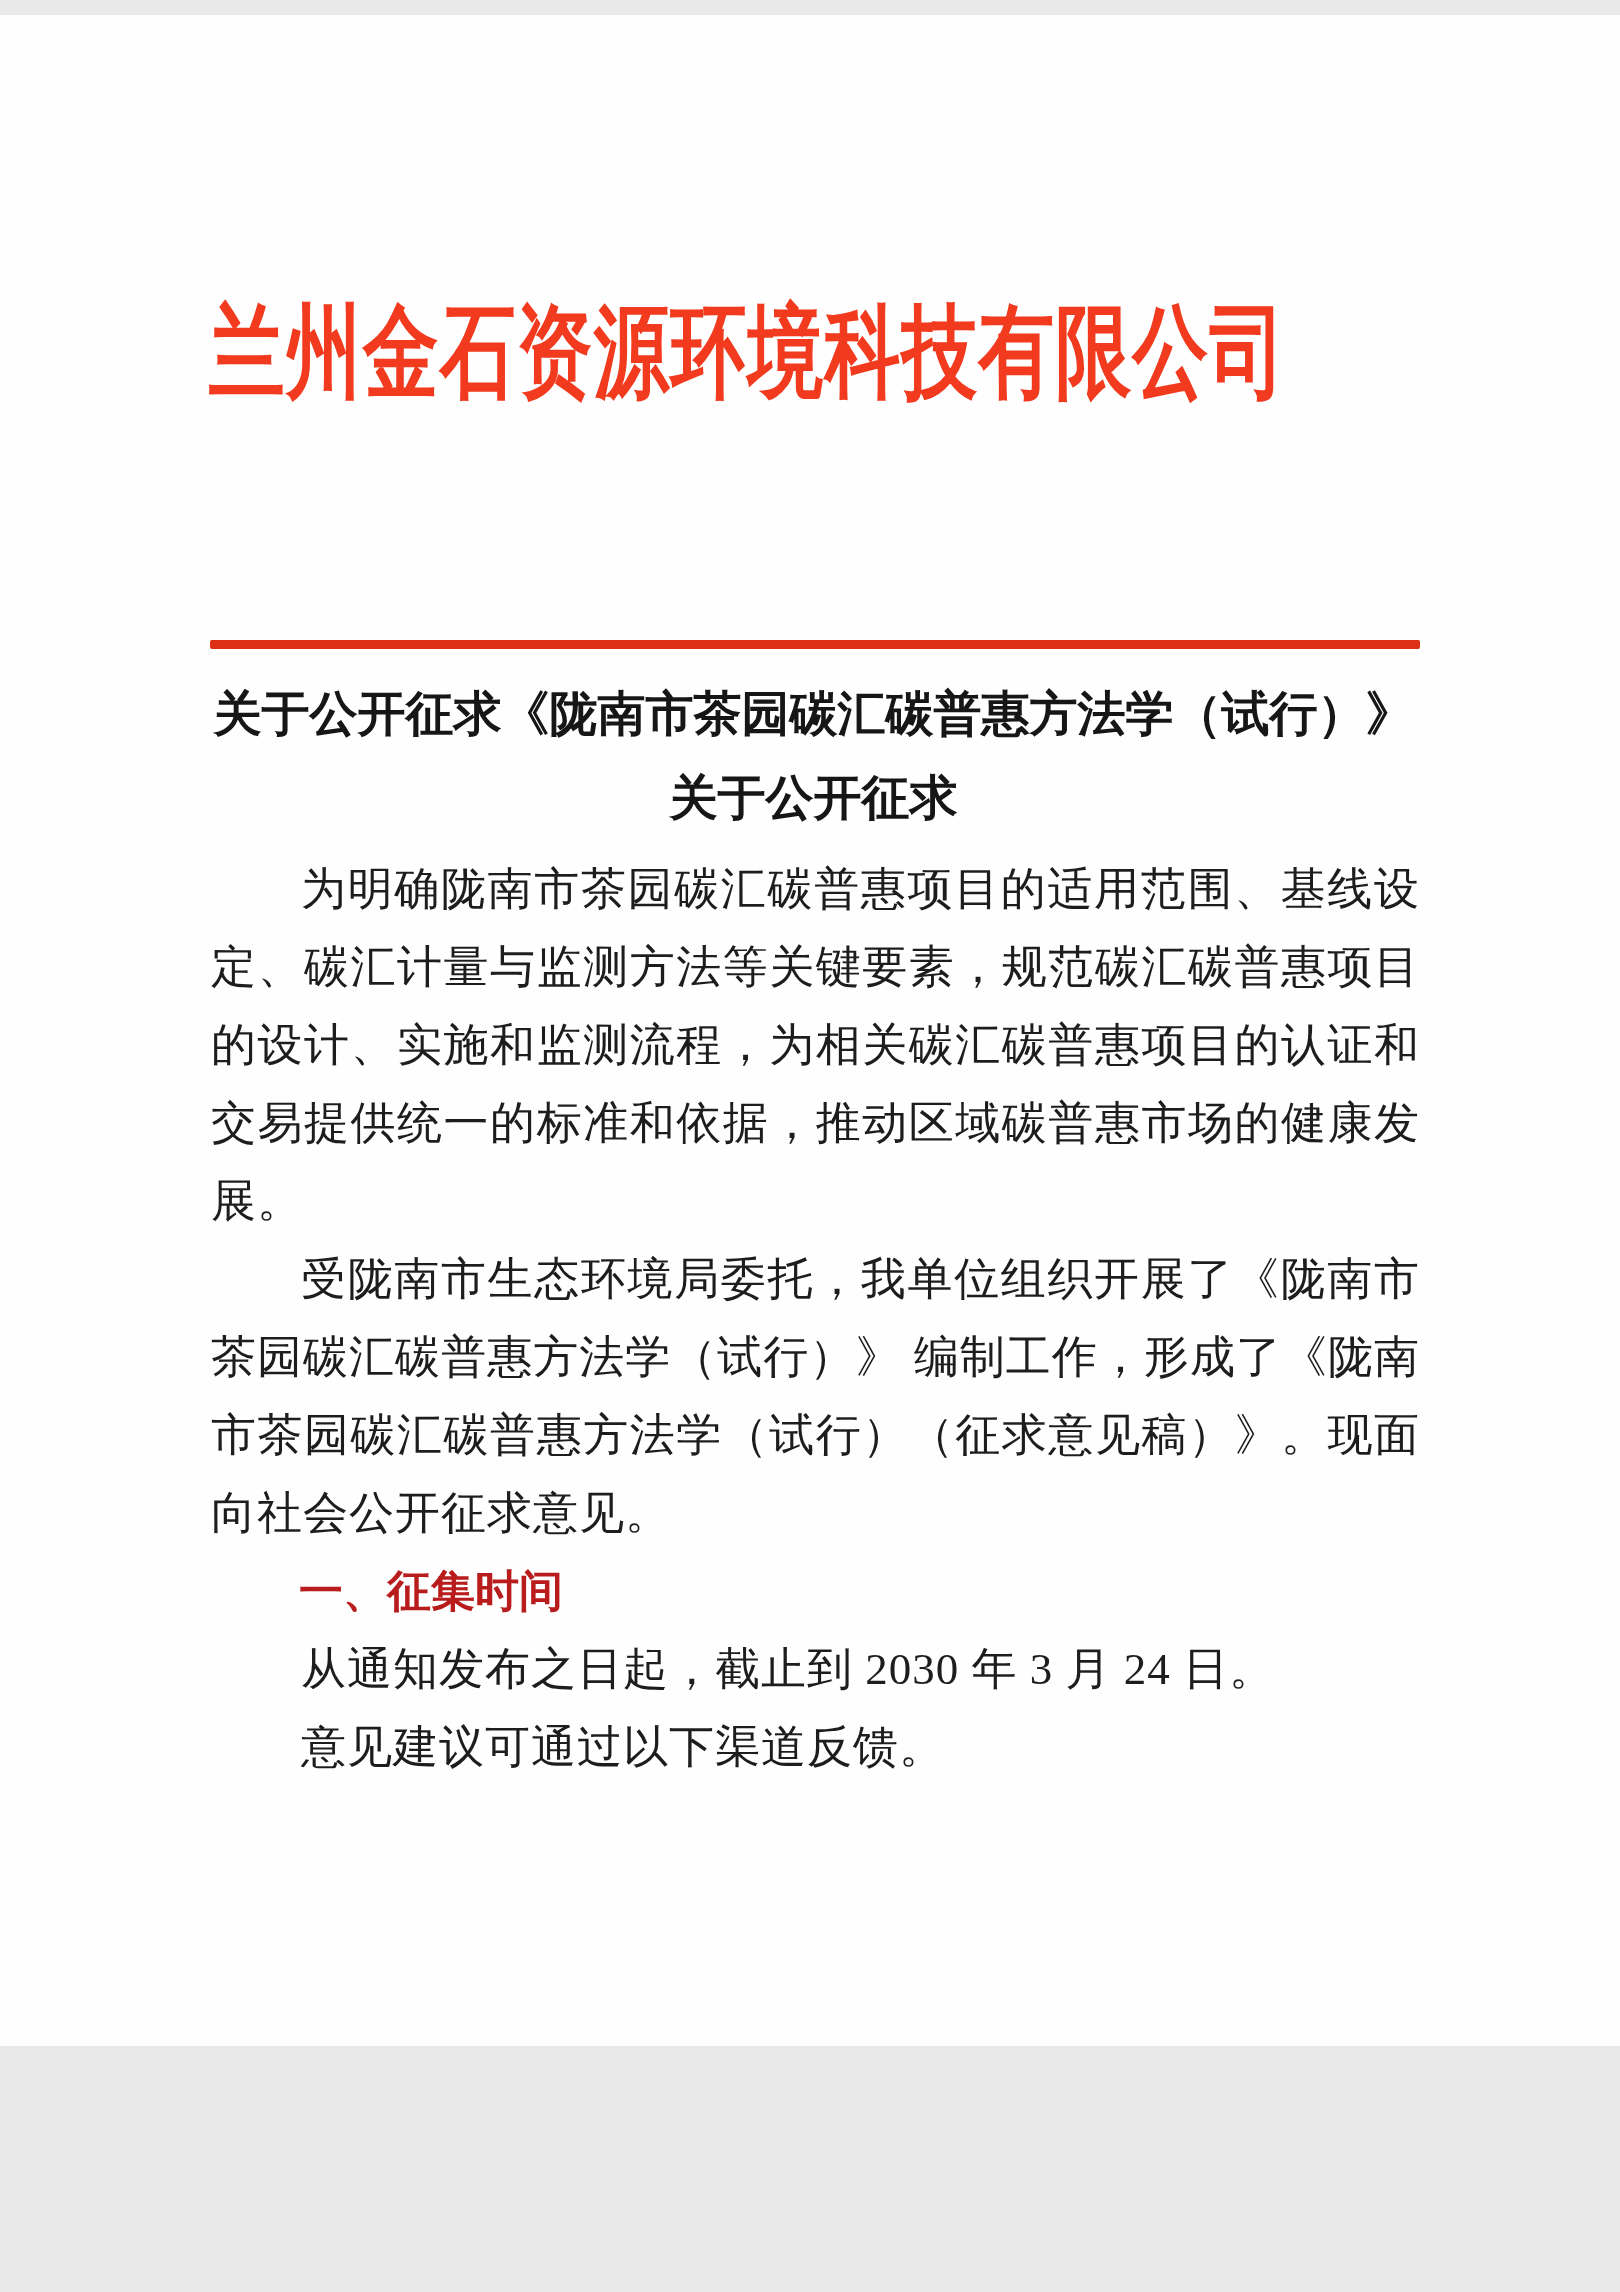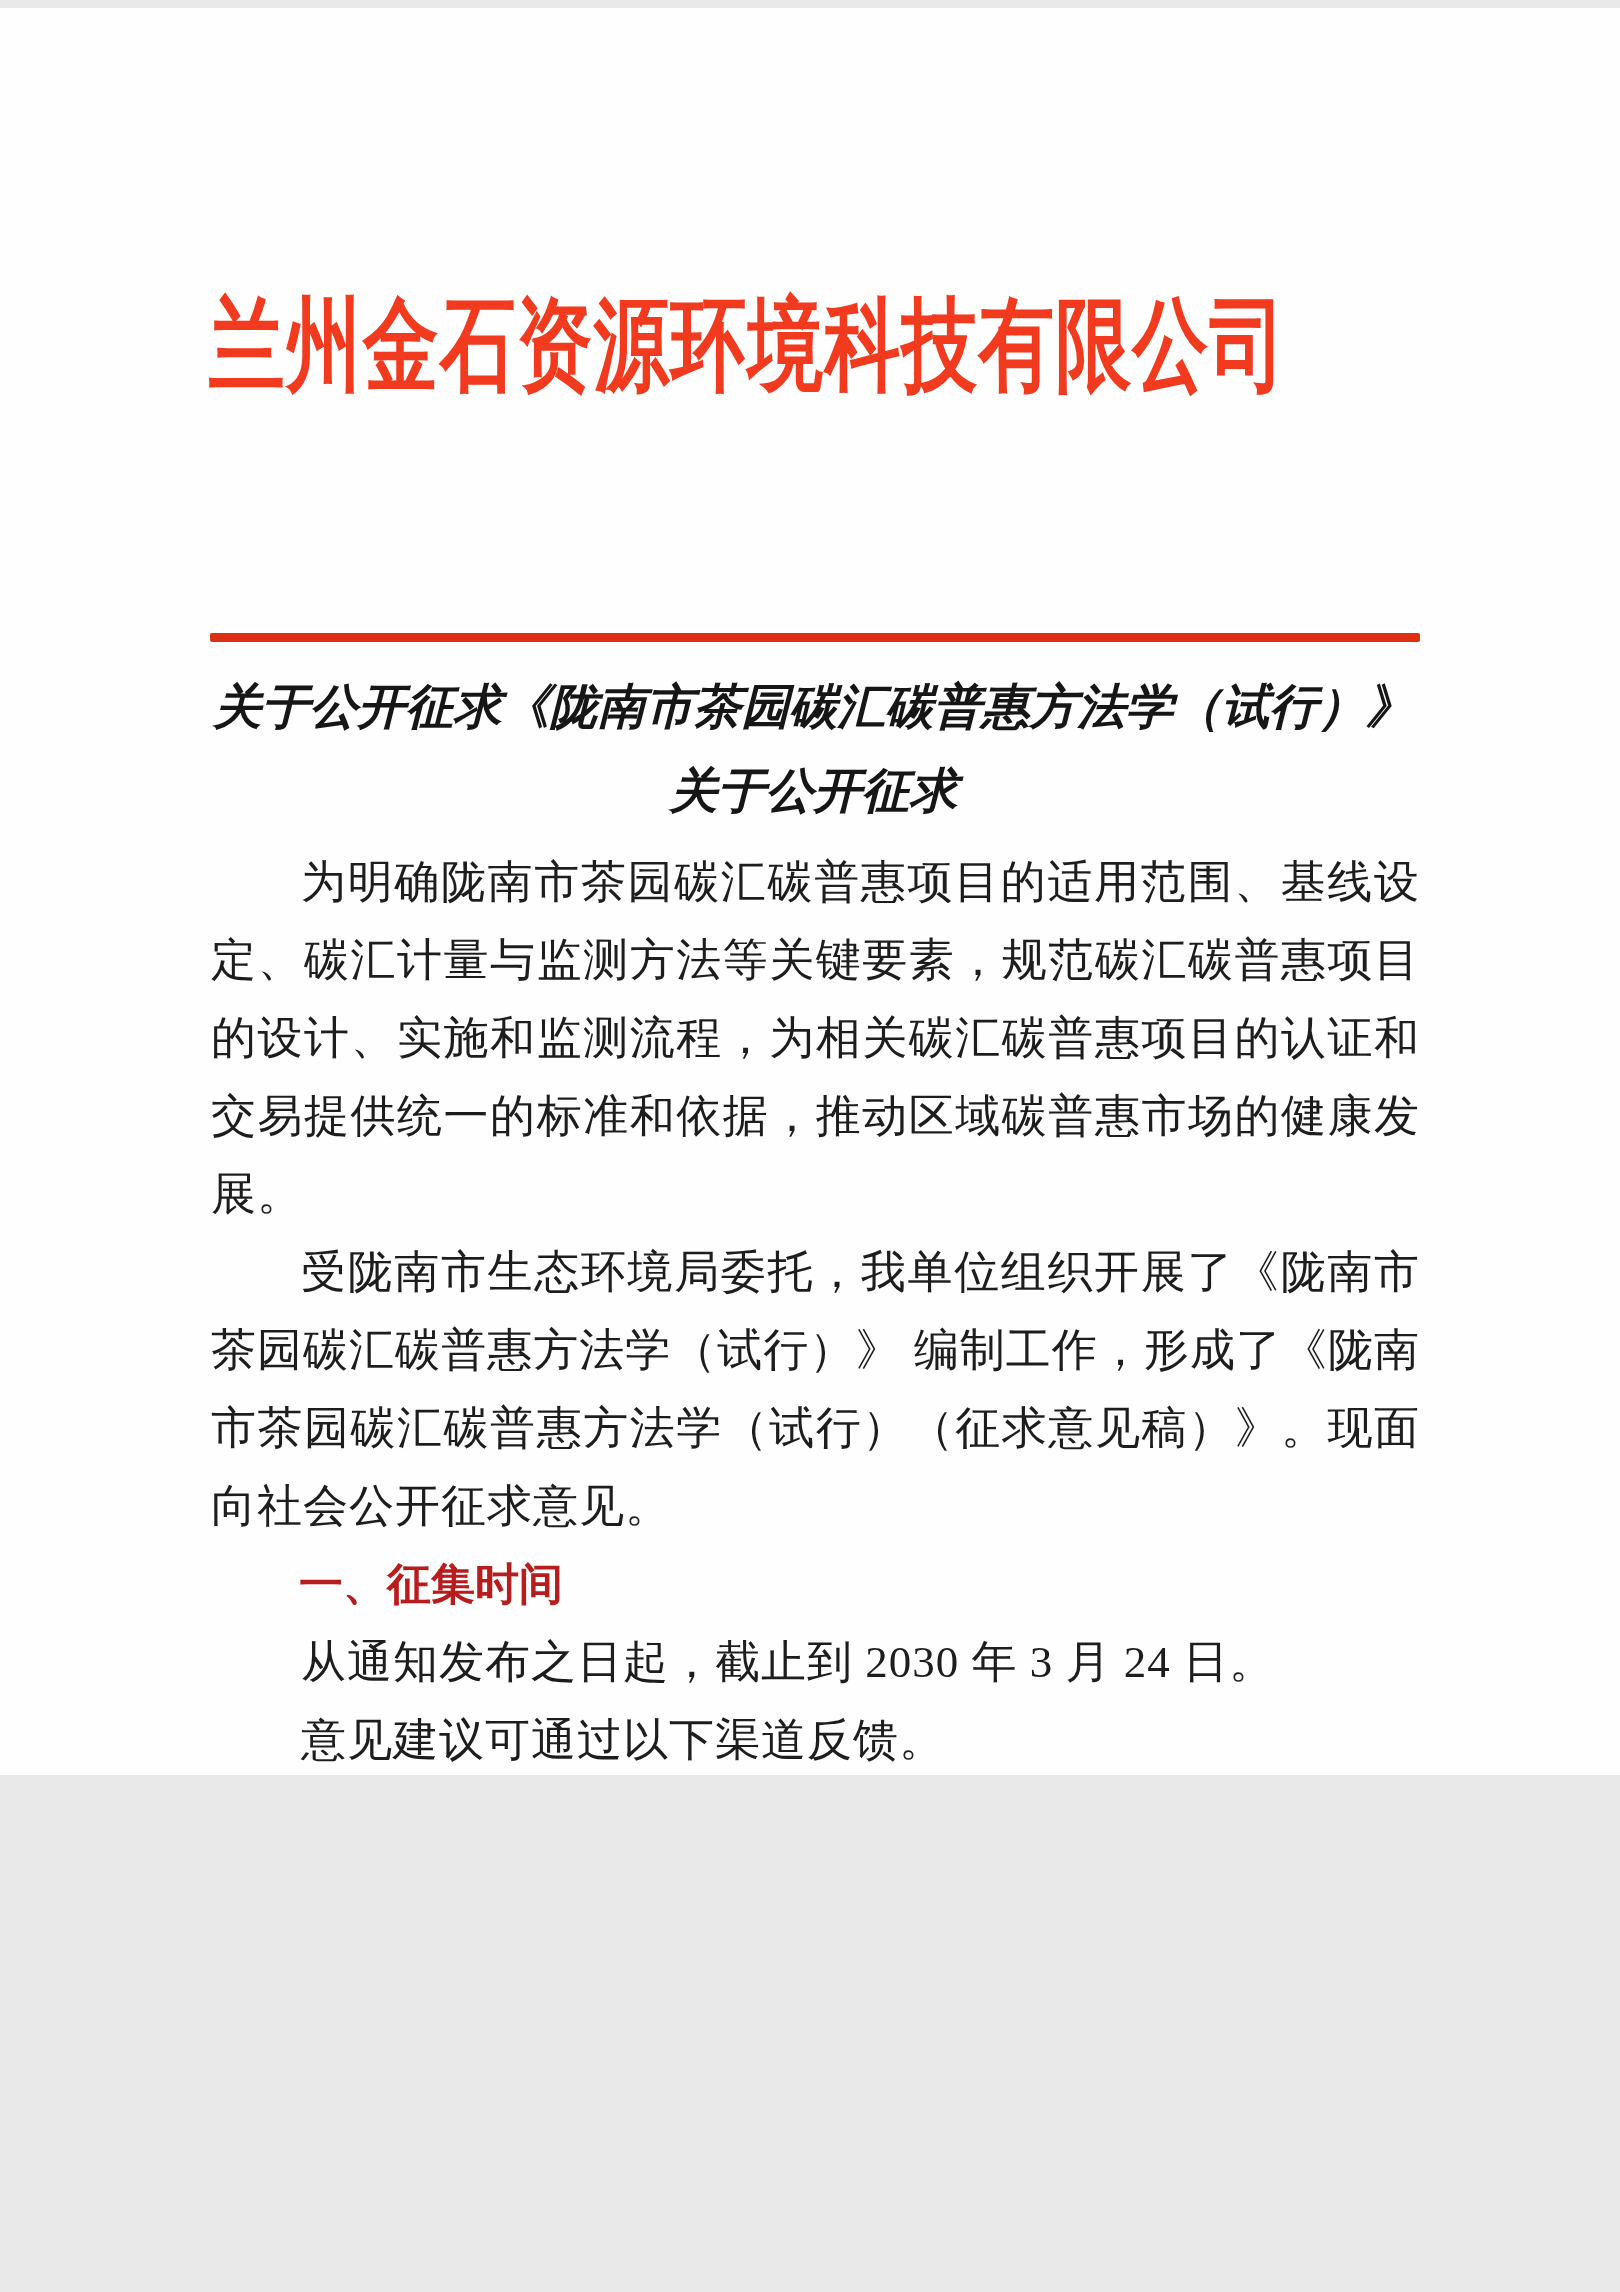--- a/index.html
+++ b/index.html
@@ -3,22 +3,22 @@
 <meta charset="utf-8">
 <style>
   html, body {
     margin: 0;
     padding: 0;
     background: #e9e9e9;
   }
   .page {
     position: relative;
     width: 1620px;
-    height: 1767px;
-    margin: 8px auto;
+    height: 2031px;
+    margin: 15px auto;
     background: #fefefe;
     overflow: hidden;
     font-family: "Liberation Serif", serif;
   }
   .letterhead {
     position: absolute;
     left: 209px;
     top: 282px;
     font-size: 102px;
     font-weight: bold;
@@ -42,21 +42,20 @@
     left: 157px;
     top: 657px;
     width: 1313px;
     text-align: center;
     font-size: 48px;
     font-weight: bold;
     color: #161616;
     line-height: 84px;
     font-family: "Liberation Serif", serif;
     white-space: nowrap;
-    font-style: italic;
   }
   .doc-title .t-line {
     display: block;
   }
   .doc-body {
     position: absolute;
     left: 211px;
     top: 835px;
     width: 1209px;
     color: #1d1d1d;

